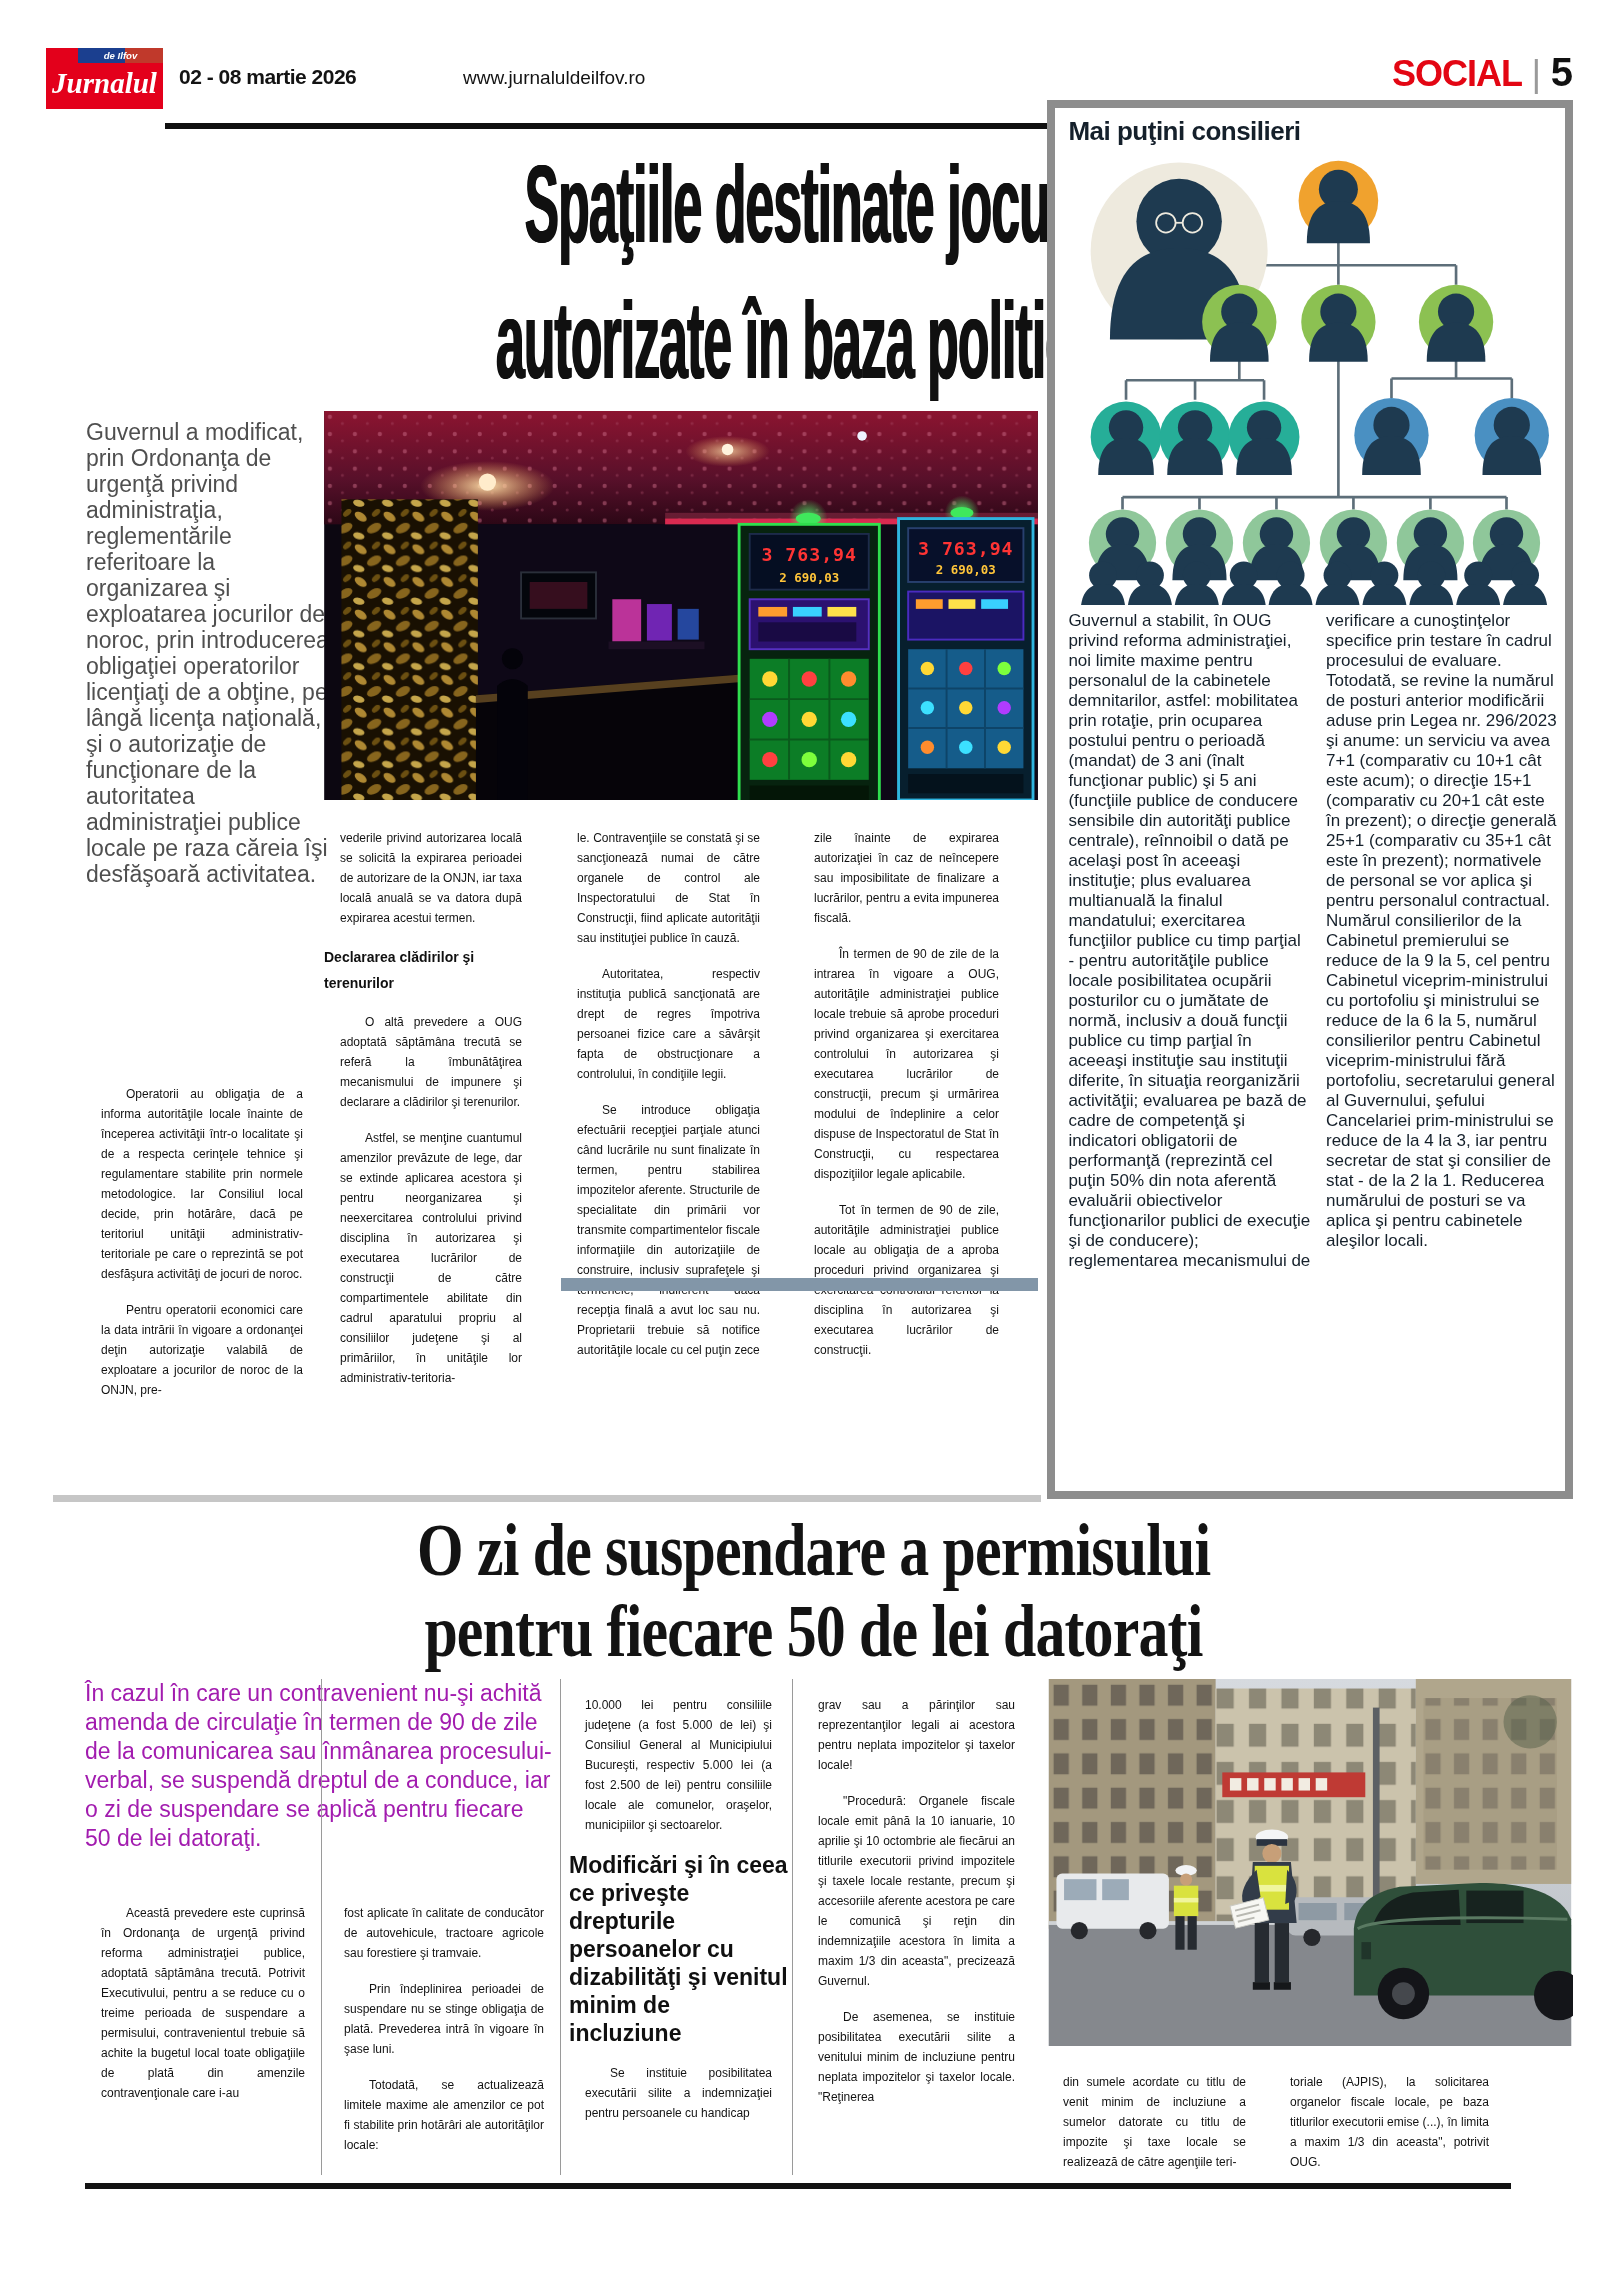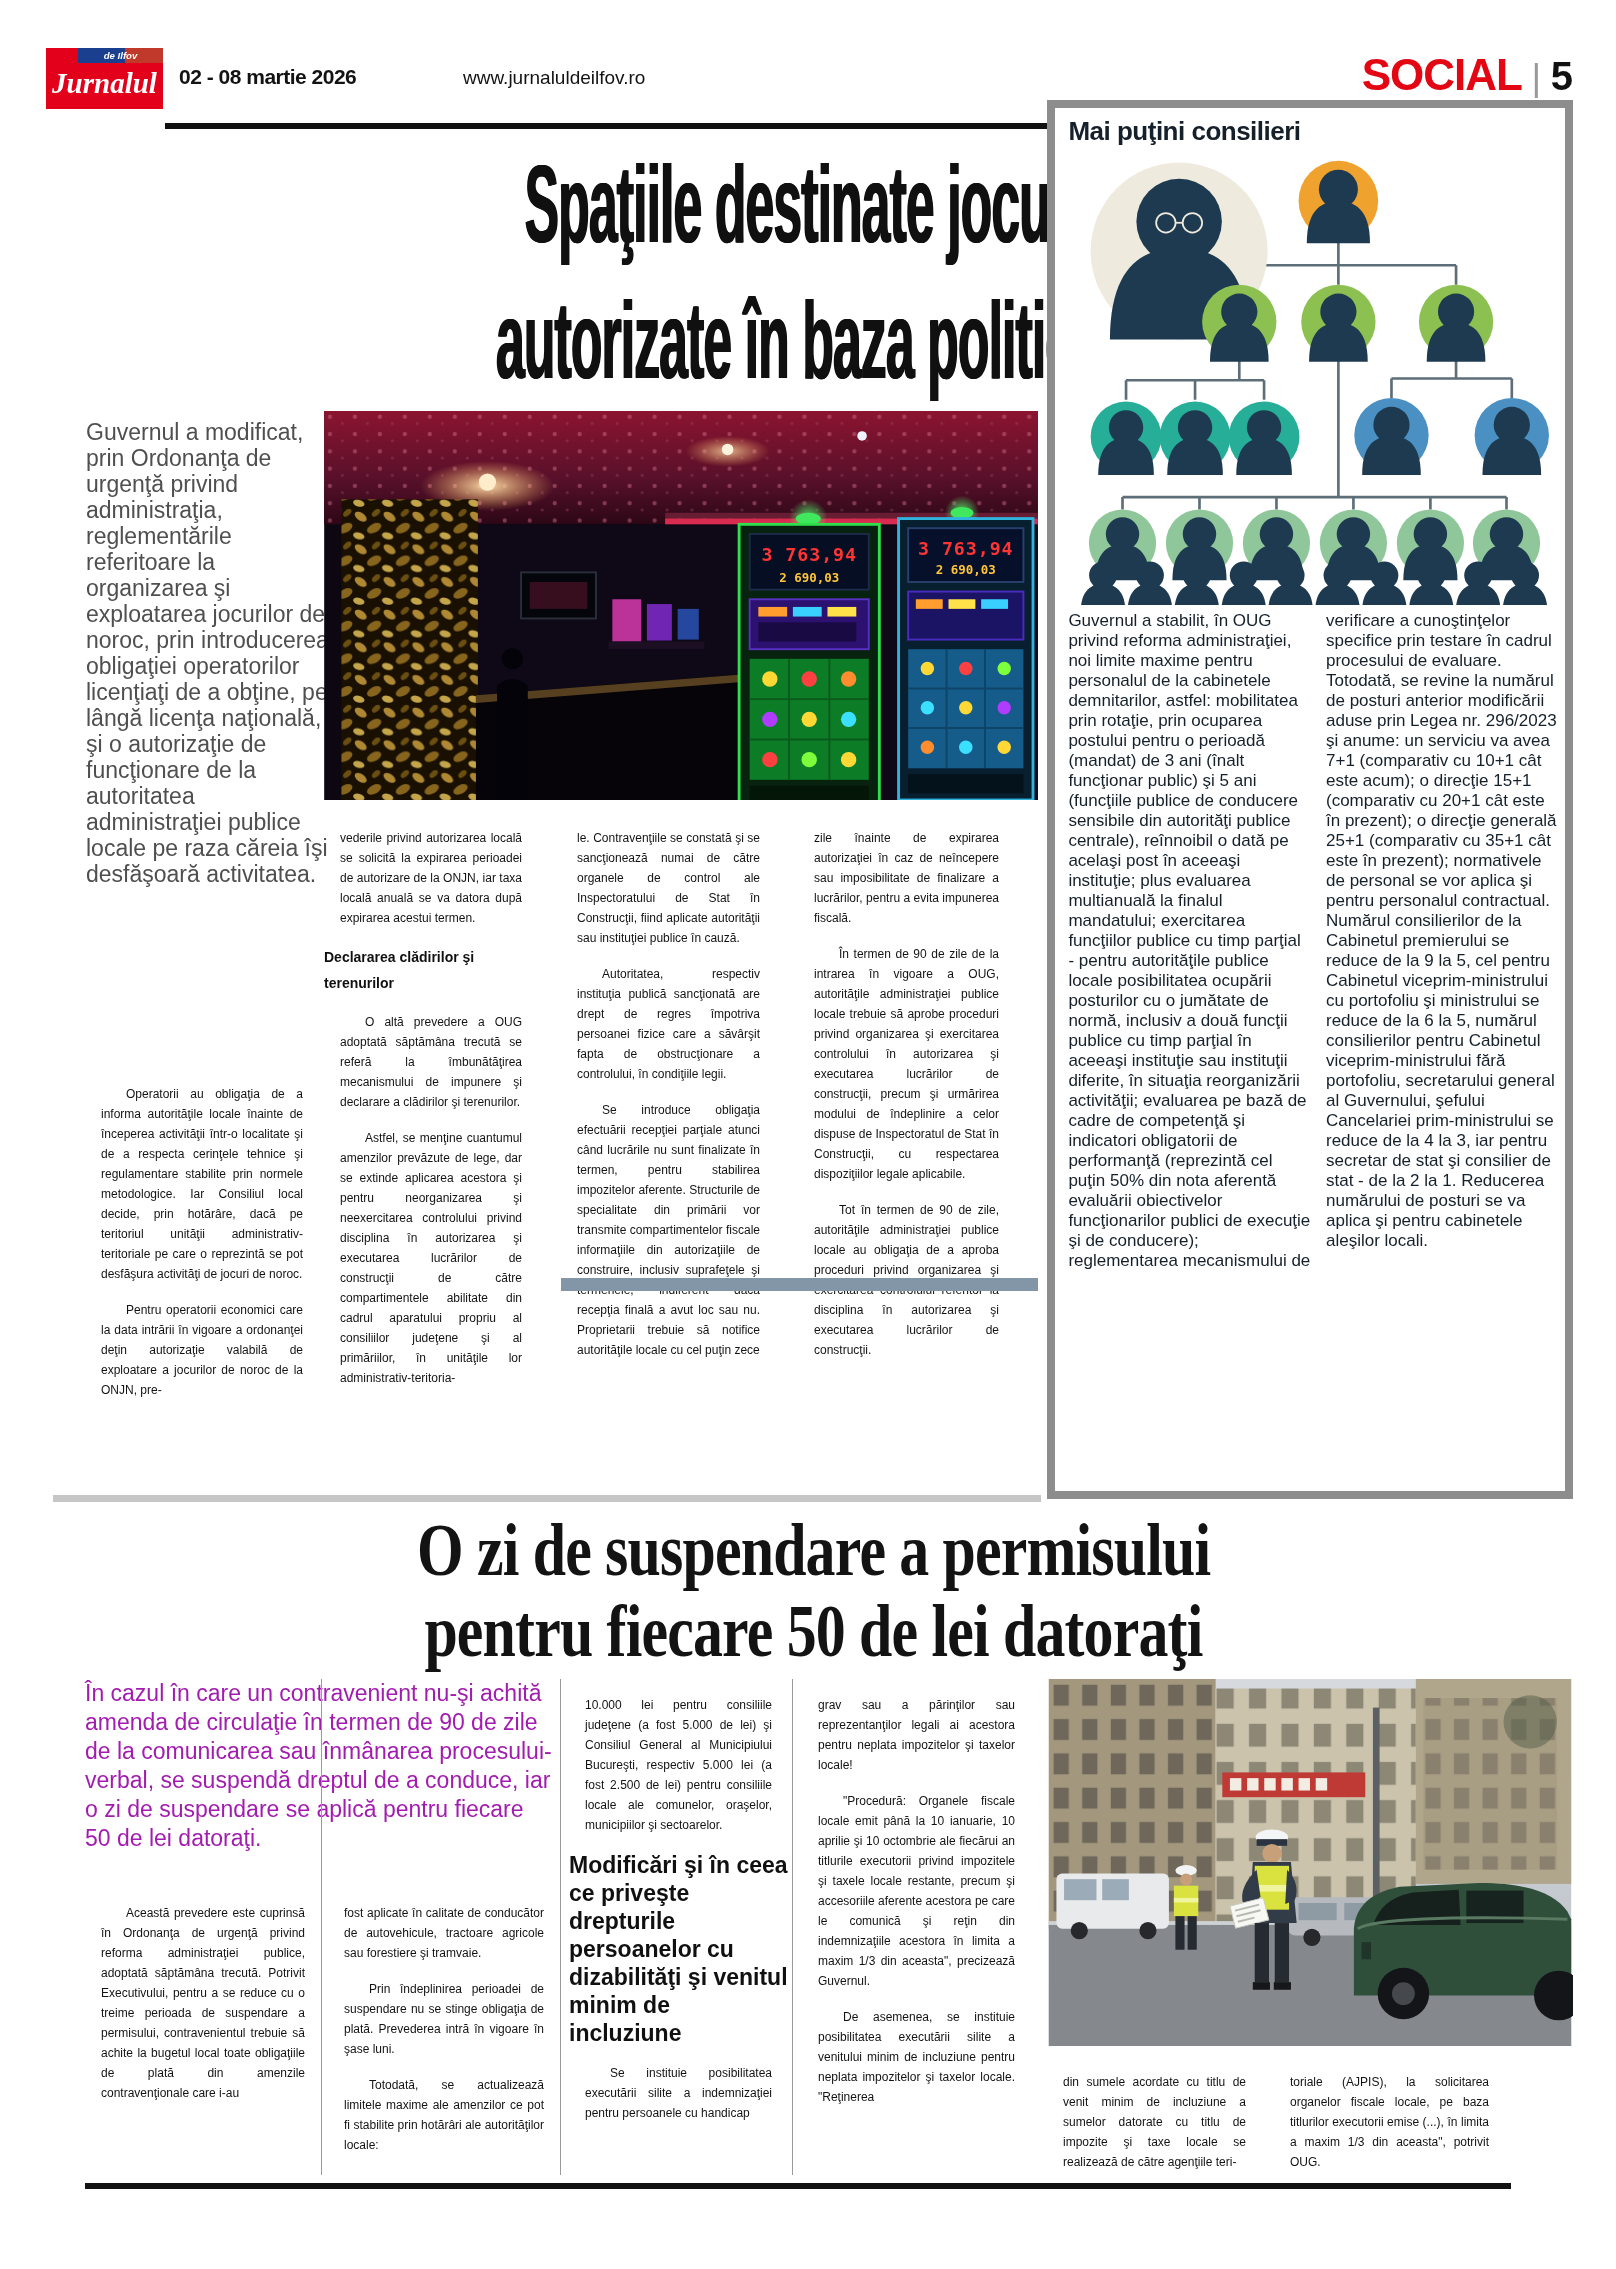--- a/index.html
+++ b/index.html
@@ -9,21 +9,21 @@
 
   
   .logo{left:46px;top:48px;width:117px;height:61px;background:#e3001b;}
   .logo-flag{height:15.4px;background:linear-gradient(90deg,#1b3f8f 0 55%,#c0392b 55% 100%);
              color:#fff;font-size:9.6px;font-weight:bold;font-style:italic;text-align:center;line-height:15.4px;margin-left:32px;}
   .logo-name{color:#fff;font-weight:bold;font-style:italic;font-size:29px;text-align:center;line-height:40px;
              font-family:"Liberation Serif",serif;}
   .hdr-date{left:179px;top:65px;font-size:21px;font-weight:bold;letter-spacing:-0.5px;}
   .hdr-site{left:463px;top:67px;font-size:19px;font-weight:normal;}
   .hdr-right{left:1239px;top:50px;width:334px;text-align:right;white-space:nowrap;}
-  .hdr-section{color:#e30613;font-weight:bold;font-size:44px;letter-spacing:-1px;}
+  .hdr-section{color:#e30613;font-weight:bold;font-size:36px;letter-spacing:-1px;}
   .hdr-sep{color:#9a9a9a;font-size:37px;font-weight:normal;padding:0 9.6px;}
   .hdr-page{color:#111;font-weight:bold;font-size:40px;}
   .hdr-rule{left:165px;top:123px;width:1408px;height:5.8px;background:#101010;}
 
   
   .hl1{left:40px;top:136px;width:999px;text-align:center;}
   .hl1-line{height:136px;line-height:136px;white-space:nowrap;}
   .cond1{display:inline-block;transform:scaleX(0.47);transform-origin:50% 50%;
          font-size:110px;font-weight:bold;letter-spacing:-1.9px;color:#101010;
          text-shadow:1.4px 0 0 currentColor,-1.4px 0 0 currentColor;}

